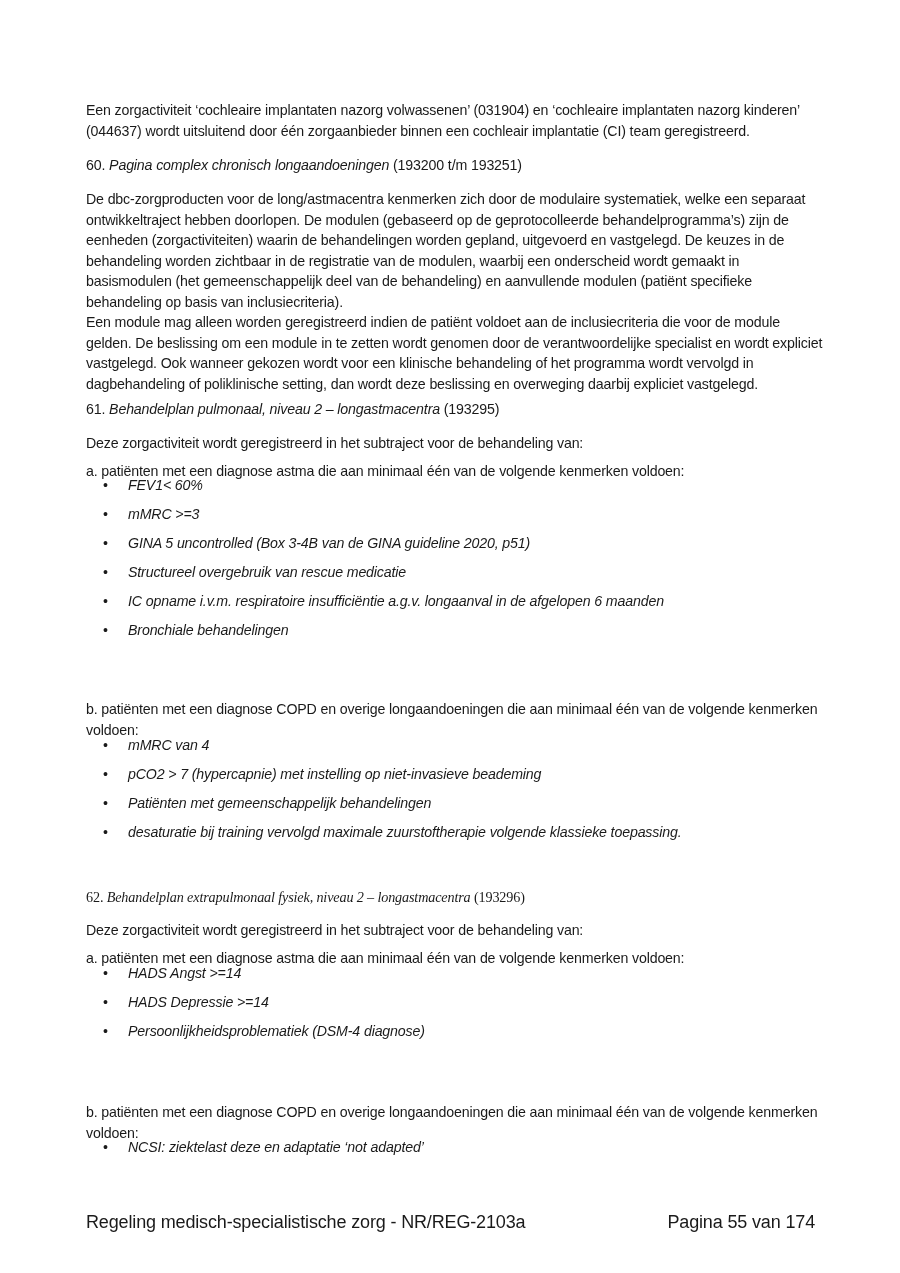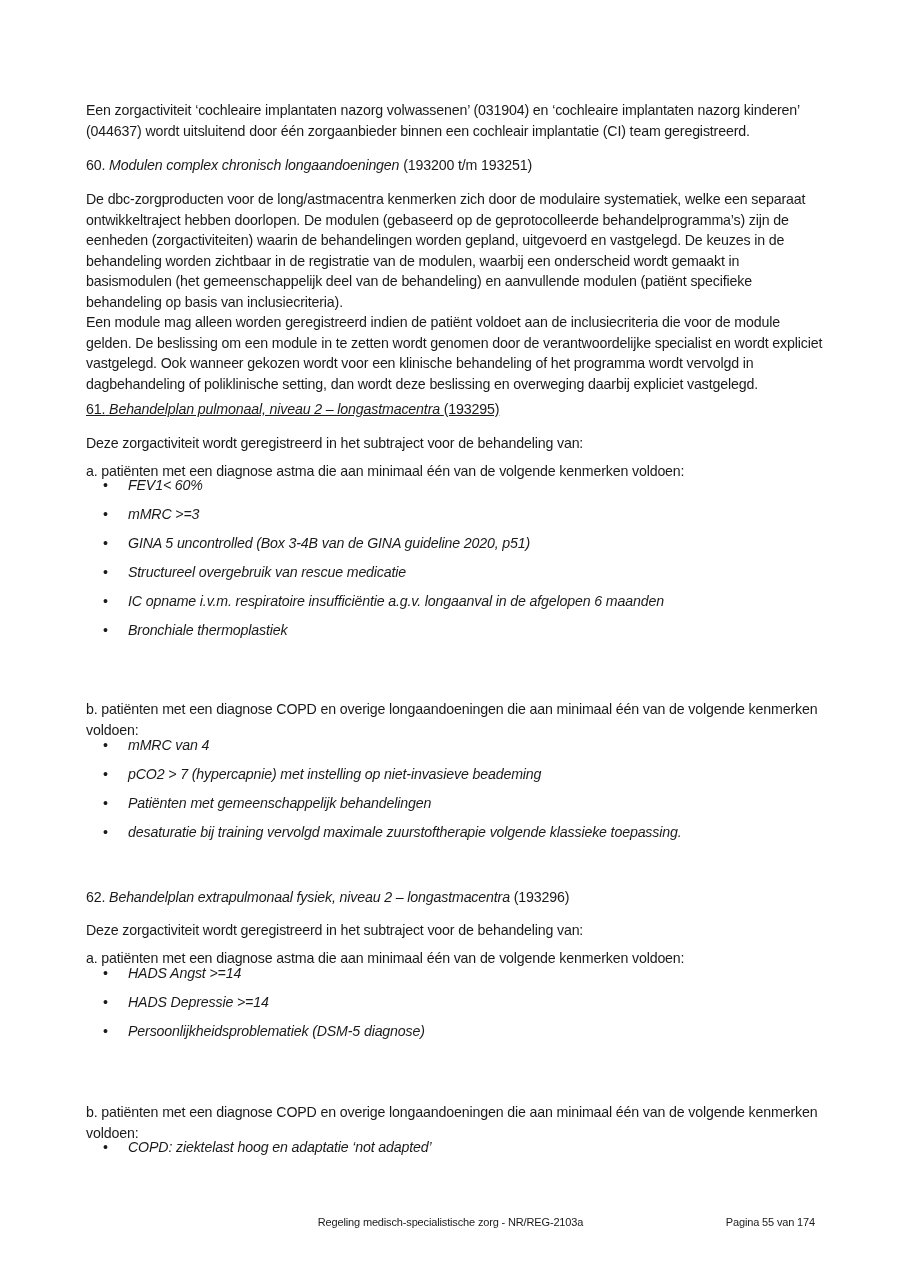--- a/index.html
+++ b/index.html
@@ -9,39 +9,39 @@
     font-size: 14.2px; letter-spacing: -0.15px;
   }
   .page { position: absolute; left: 86px; top: 0; width: 740px; }
   .blk { position: absolute; left: 0; width: 740px; line-height: 20.5px; }
   .head .num { font-style: normal; }
   .head .title { font-style: italic; }
   ul.bul { list-style: none; margin: 0; padding: 0; position: absolute; left: 0; width: 740px; }
   ul.bul li { position: absolute; left: 0; height: 20px; line-height: 20px; white-space: nowrap; }
   ul.bul li .dot { position: absolute; left: 17px; top: 0; }
   ul.bul li .txt { position: absolute; left: 42px; top: 0; font-style: italic; }
-  .footer { position: absolute; top: 1213px; left: 86px; width: 729px; line-height: 18px; font-size: 11px; text-align: center; }
+  .footer { position: absolute; top: 1213px; left: 86px; width: 729px; line-height: 18px; font-size: 18px; }
   .footer .right { position: absolute; right: 0; top: 0; }
 </style>
 </head>
 <body>
 
 <div class="page">
 
   <p class="blk" style="top:86px;">Een zorgactiviteit ‘cochleaire implantaten nazorg volwassenen’ (031904) en ‘cochleaire implantaten nazorg kinderen’ (044637) wordt uitsluitend door één zorgaanbieder binnen een cochleair implantatie (CI) team geregistreerd.</p>
 
   <div class="blk head" style="top:155px;">
     <span class="num">60.</span>
-    <span class="title">Modulen complex chronisch longaandoeningen</span>
+    <span class="title">Pagina complex chronisch longaandoeningen</span>
     <span class="code">(193200 t/m 193251)</span>
   </div>
   <p class="blk" style="top:175px;">De dbc-zorgproducten voor de long/astmacentra kenmerken zich door de modulaire systematiek, welke een separaat ontwikkeltraject hebben doorlopen. De modulen (gebaseerd op de geprotocolleerde behandelprogramma’s) zijn de eenheden (zorgactiviteiten) waarin de behandelingen worden gepland, uitgevoerd en vastgelegd. De keuzes in de behandeling worden zichtbaar in de registratie van de modulen, waarbij een onderscheid wordt gemaakt in basismodulen (het gemeenschappelijk deel van de behandeling) en aanvullende modulen (patiënt specifieke behandeling op basis van inclusiecriteria).</p>
   <p class="blk" style="top:298px;">Een module mag alleen worden geregistreerd indien de patiënt voldoet aan de inclusiecriteria die voor de module gelden. De beslissing om een module in te zetten wordt genomen door de verantwoordelijke specialist en wordt expliciet vastgelegd. Ook wanneer gekozen wordt voor een klinische behandeling of het programma wordt vervolgd in dagbehandeling of poliklinische setting, dan wordt deze beslissing en overweging daarbij expliciet vastgelegd.</p>
 
-  <div class="blk head" style="top:399px;text-decoration:underline;">
+  <div class="blk head" style="top:399px;">
     <span class="num">61.</span>
     <span class="title">Behandelplan pulmonaal, niveau 2 – longastmacentra</span>
     <span class="code">(193295)</span>
   </div>
   <p class="blk" style="top:419px;">Deze zorgactiviteit wordt geregistreerd in het subtraject voor de behandeling van:</p>
   <p class="blk" style="top:447px;">a. patiënten met een diagnose astma die aan minimaal één van de volgende kenmerken voldoen:</p>
   <ul class="bul" style="top:475px;">
     <li style="top:0px;">
         <span class="dot">•</span>
         <span class="txt">FEV1&lt; 60%</span>
@@ -57,21 +57,21 @@
     <li style="top:87px;">
         <span class="dot">•</span>
         <span class="txt">Structureel overgebruik van rescue medicatie</span>
       </li>
     <li style="top:116px;">
         <span class="dot">•</span>
         <span class="txt">IC opname i.v.m. respiratoire insufficiëntie a.g.v. longaanval in de afgelopen 6 maanden</span>
       </li>
     <li style="top:145px;">
         <span class="dot">•</span>
-        <span class="txt">Bronchiale thermoplastiek</span>
+        <span class="txt">Bronchiale behandelingen</span>
       </li>
   </ul>
 
   <p class="blk" style="top:685px;">b. patiënten met een diagnose COPD en overige longaandoeningen die aan minimaal één van de volgende kenmerken voldoen:</p>
   <ul class="bul" style="top:735px;">
     <li style="top:0px;">
         <span class="dot">•</span>
         <span class="txt">mMRC van 4</span>
       </li>
     <li style="top:29px;">
@@ -81,47 +81,47 @@
     <li style="top:58px;">
         <span class="dot">•</span>
         <span class="txt">Patiënten met gemeenschappelijk behandelingen</span>
       </li>
     <li style="top:87px;">
         <span class="dot">•</span>
         <span class="txt">desaturatie bij training vervolgd maximale zuurstoftherapie volgende klassieke toepassing.</span>
       </li>
   </ul>
 
-  <div class="blk head" style="top:887px;">
+  <div class="blk head" style="top:887px;font-family:Liberation Serif, serif;">
     <span class="num">62.</span>
     <span class="title">Behandelplan extrapulmonaal fysiek, niveau 2 – longastmacentra</span>
     <span class="code">(193296)</span>
   </div>
   <p class="blk" style="top:906px;">Deze zorgactiviteit wordt geregistreerd in het subtraject voor de behandeling van:</p>
   <p class="blk" style="top:934px;">a. patiënten met een diagnose astma die aan minimaal één van de volgende kenmerken voldoen:</p>
   <ul class="bul" style="top:963px;">
     <li style="top:0px;">
         <span class="dot">•</span>
         <span class="txt">HADS Angst &gt;=14</span>
       </li>
     <li style="top:29px;">
         <span class="dot">•</span>
         <span class="txt">HADS Depressie &gt;=14</span>
       </li>
     <li style="top:58px;">
         <span class="dot">•</span>
-        <span class="txt">Persoonlijkheidsproblematiek (DSM-5 diagnose)</span>
+        <span class="txt">Persoonlijkheidsproblematiek (DSM-4 diagnose)</span>
       </li>
   </ul>
 
   <p class="blk" style="top:1088px;">b. patiënten met een diagnose COPD en overige longaandoeningen die aan minimaal één van de volgende kenmerken voldoen:</p>
   <ul class="bul" style="top:1137px;">
     <li style="top:0px;">
         <span class="dot">•</span>
-        <span class="txt">COPD: ziektelast hoog en adaptatie ‘not adapted’</span>
+        <span class="txt">NCSI: ziektelast deze en adaptatie ‘not adapted’</span>
       </li>
   </ul>
 </div>
 
 <div class="footer">
   <span>Regeling medisch-specialistische zorg - NR/REG-2103a</span>
   <span class="right">Pagina 55 van 174</span>
 </div>
 
 </body></html>

